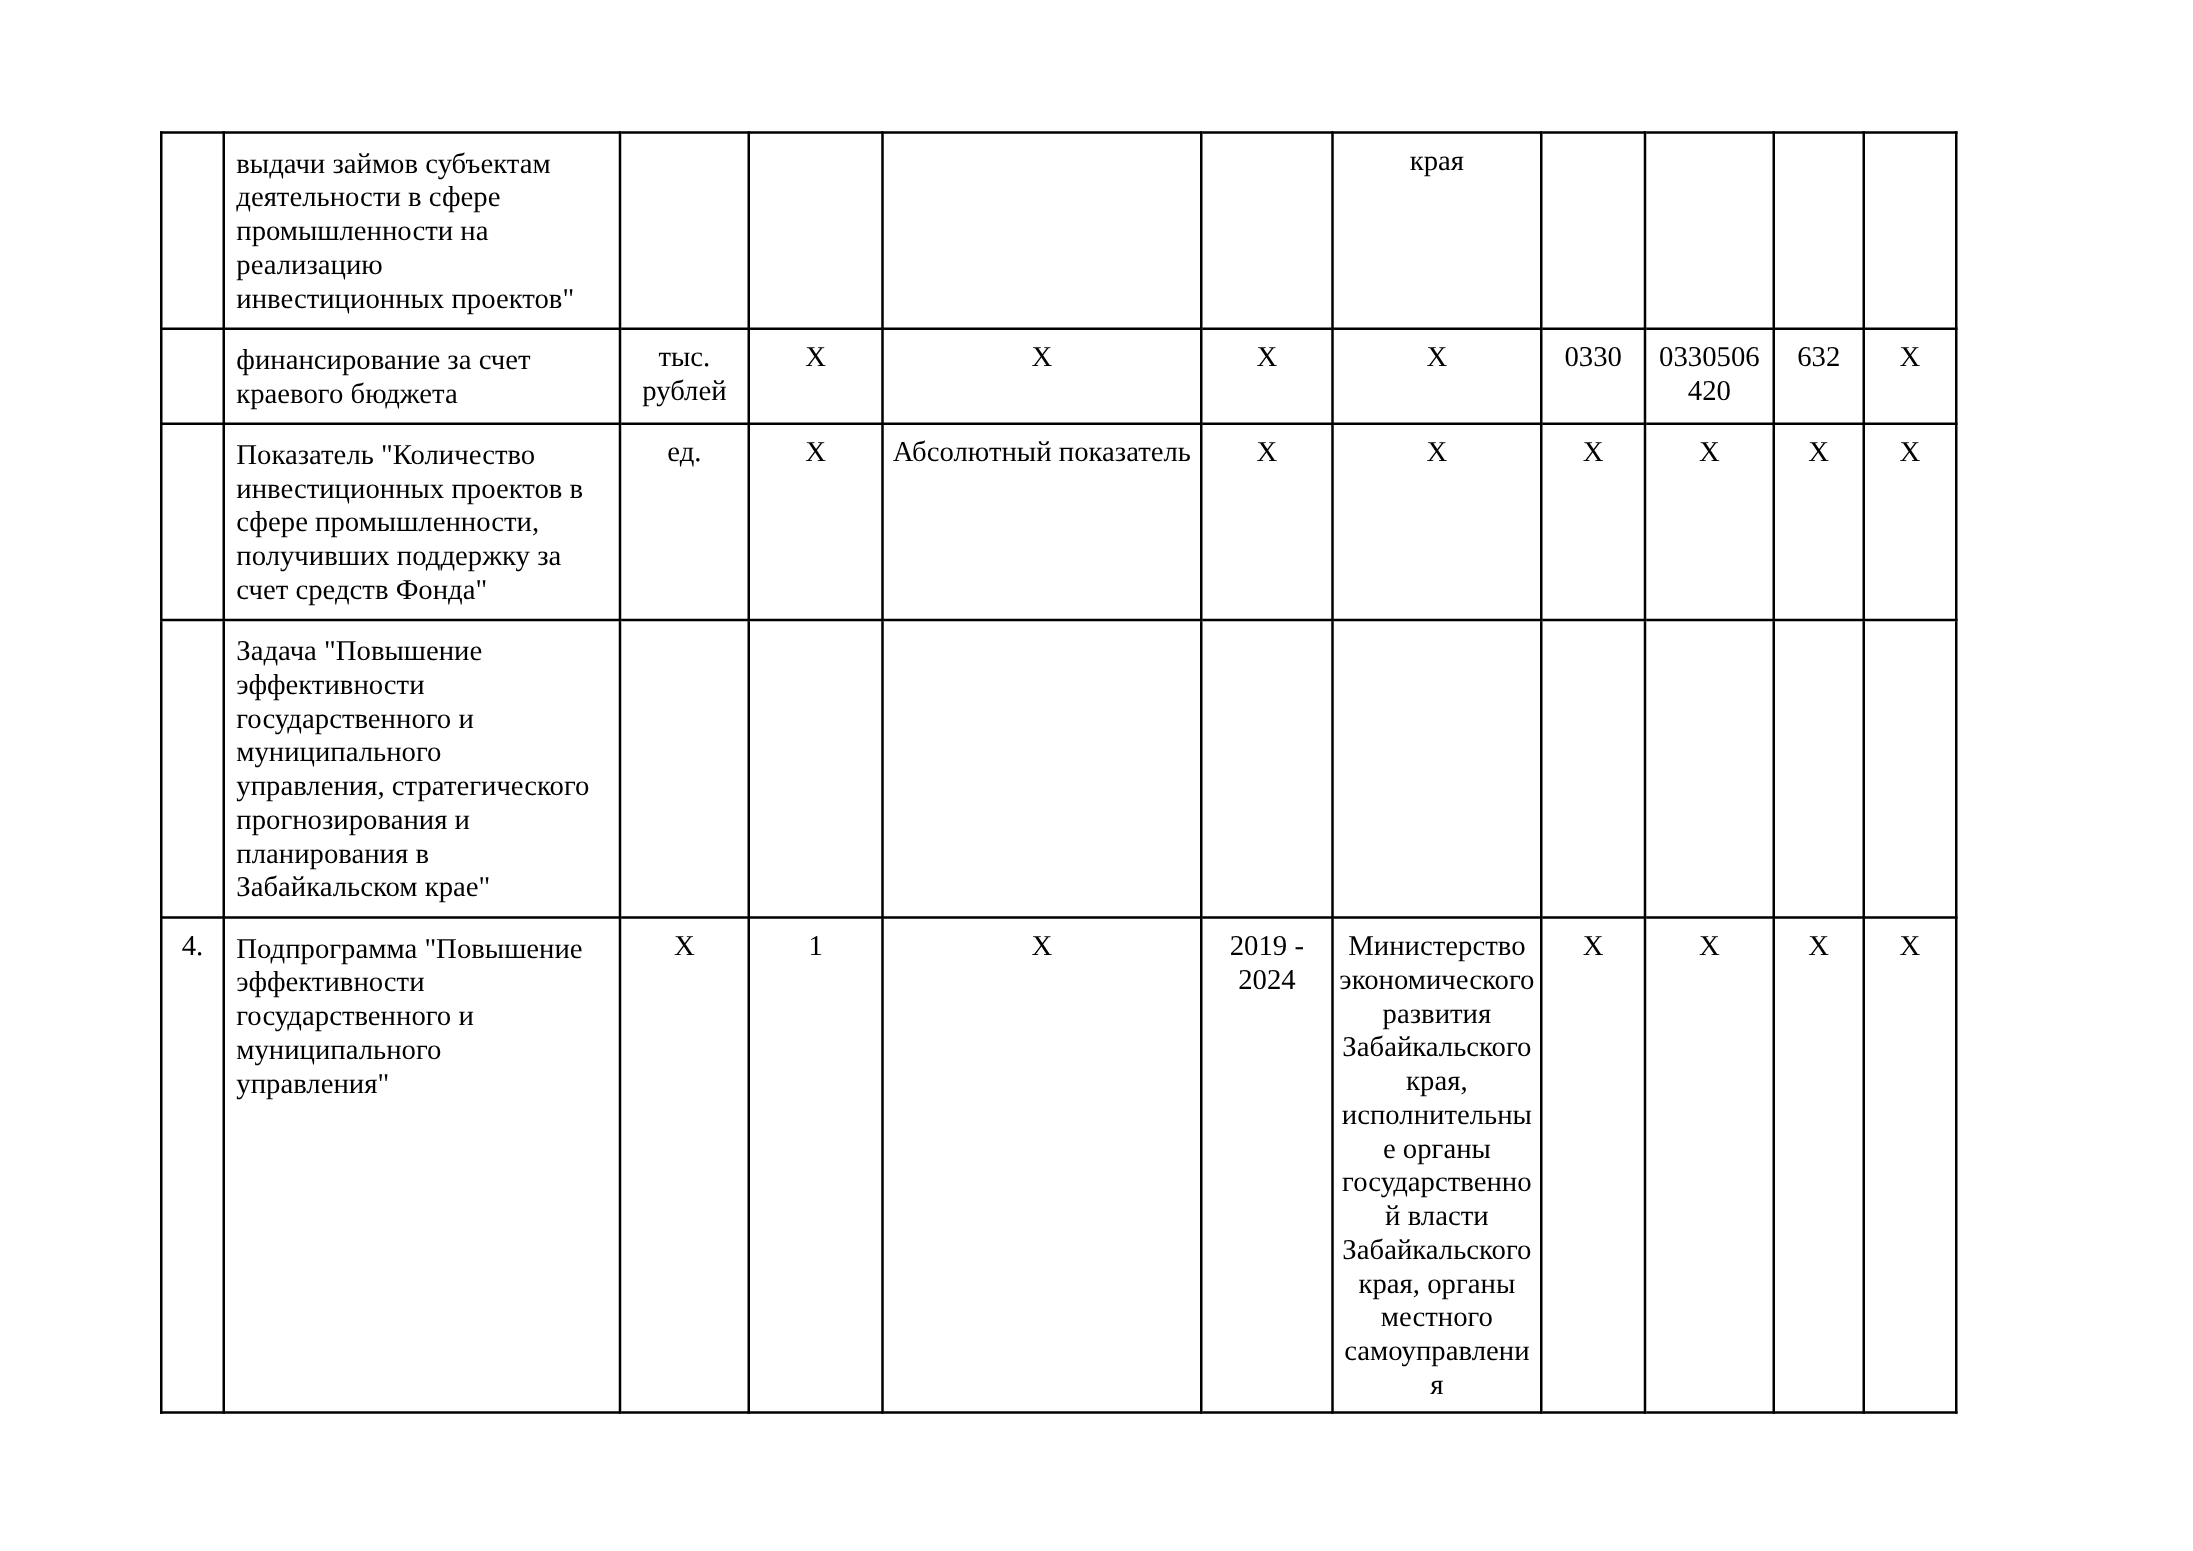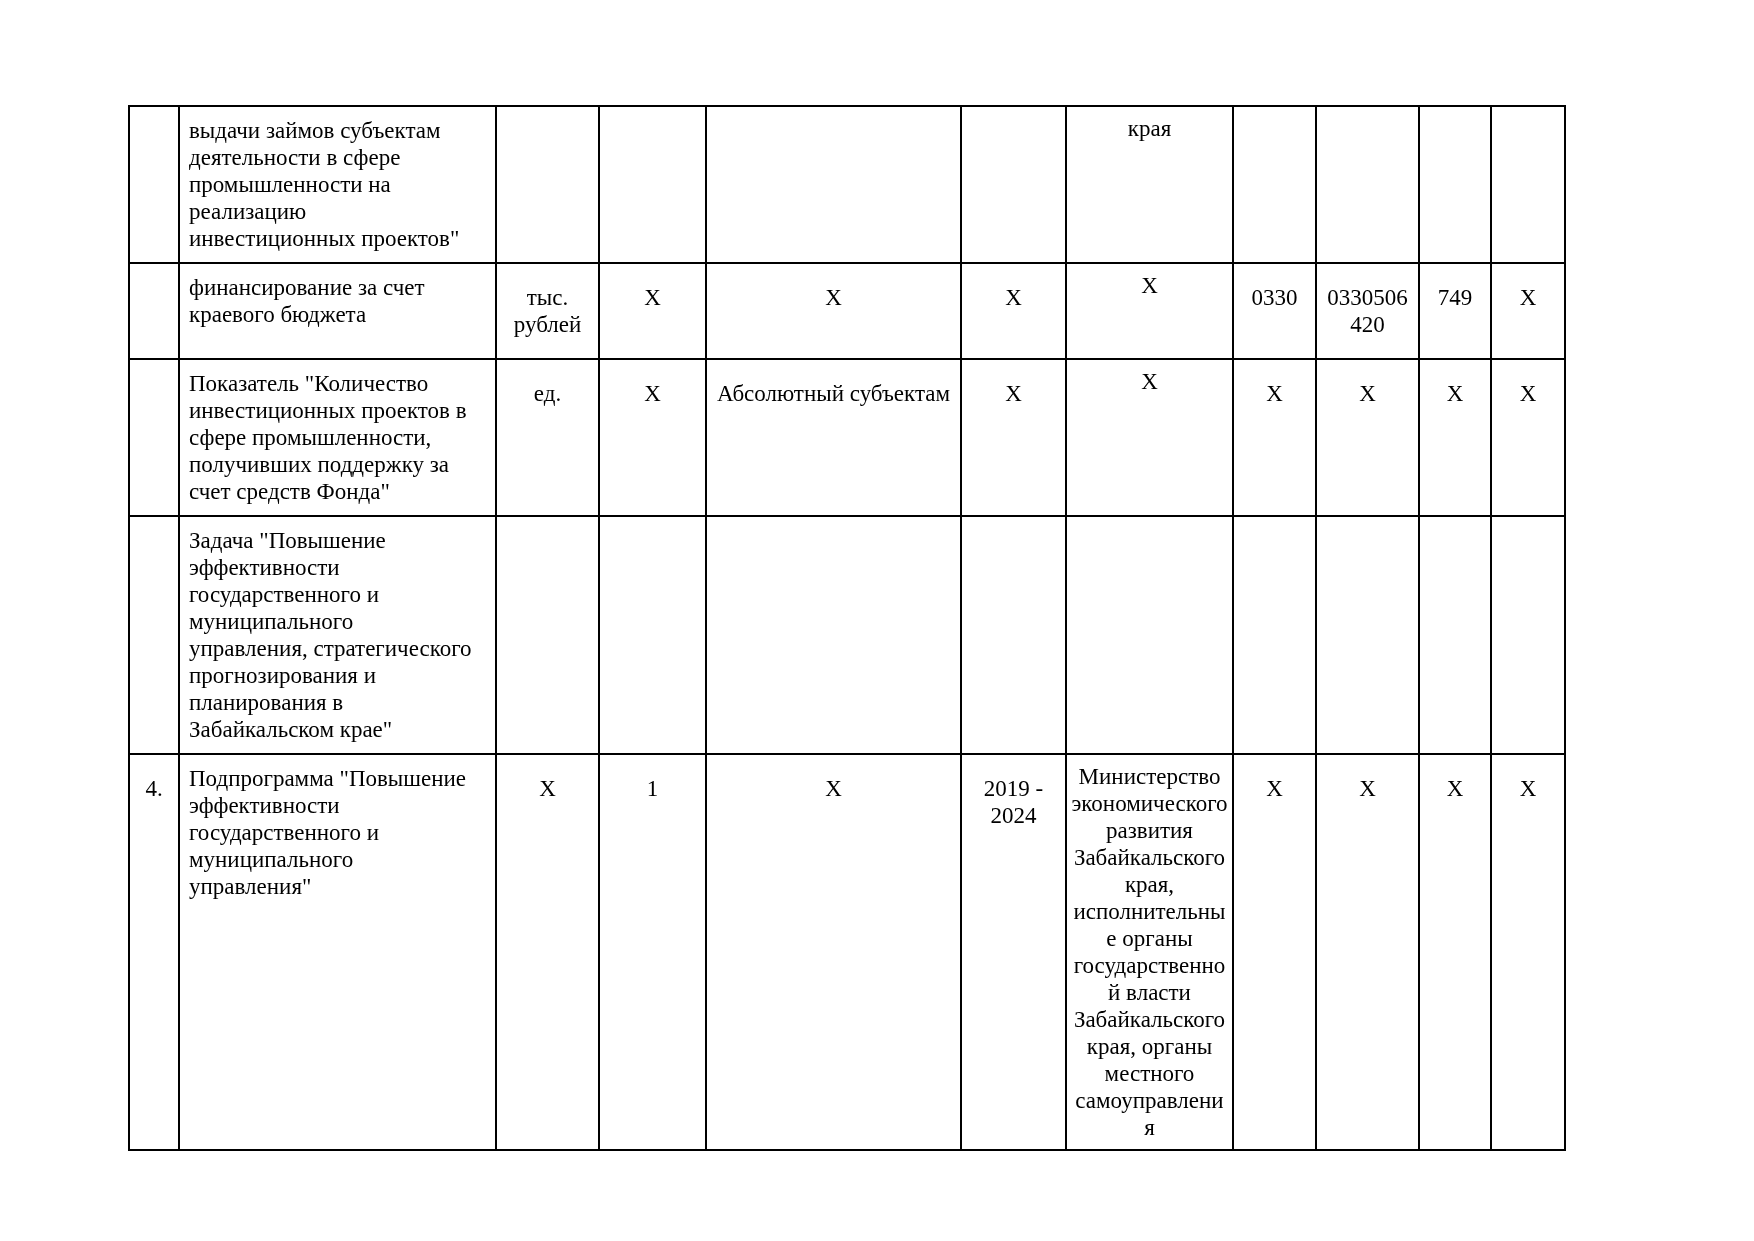--- a/index.html
+++ b/index.html
@@ -27,21 +27,21 @@
     width: 1436px;
     border-collapse: collapse;
     table-layout: fixed;
     font-size: 23px;
     line-height: 27px;
   }
   table.doc-table td {
     border: 2px solid #000000;
     vertical-align: top;
     text-align: center;
-    padding: 20px 6px;
+    padding: 8px 6px;
     box-sizing: border-box;
     overflow-wrap: break-word;
     word-break: break-word;
   }
   table.doc-table td.left {
     text-align: left;
     padding: 10px 22px 10px 9px;
   }
   table.doc-table td.exec {
     padding: 8px 4px;
@@ -98,29 +98,29 @@
       <tr class="r2">
         <td></td>
         <td class="left">финансирование за счет краевого бюджета</td>
         <td>тыс. рублей</td>
         <td>Х</td>
         <td>Х</td>
         <td>Х</td>
         <td class="exec">Х</td>
         <td>0330</td>
         <td>0330506 420</td>
-        <td>749</td>
+        <td>632</td>
         <td>Х</td>
       </tr>
       <tr class="r3">
         <td></td>
         <td class="left">Показатель "Количество инвестиционных проектов в сфере промышленности, получивших поддержку за счет средств Фонда"</td>
         <td>ед.</td>
         <td>Х</td>
-        <td>Абсолютный субъектам</td>
+        <td>Абсолютный показатель</td>
         <td>Х</td>
         <td class="exec">Х</td>
         <td>Х</td>
         <td>Х</td>
         <td>Х</td>
         <td>Х</td>
       </tr>
       <tr class="r4">
         <td></td>
         <td class="left">Задача "Повышение эффективности государственного и муниципального управления, стратегического прогнозирования и планирования в Забайкальском крае"</td>

